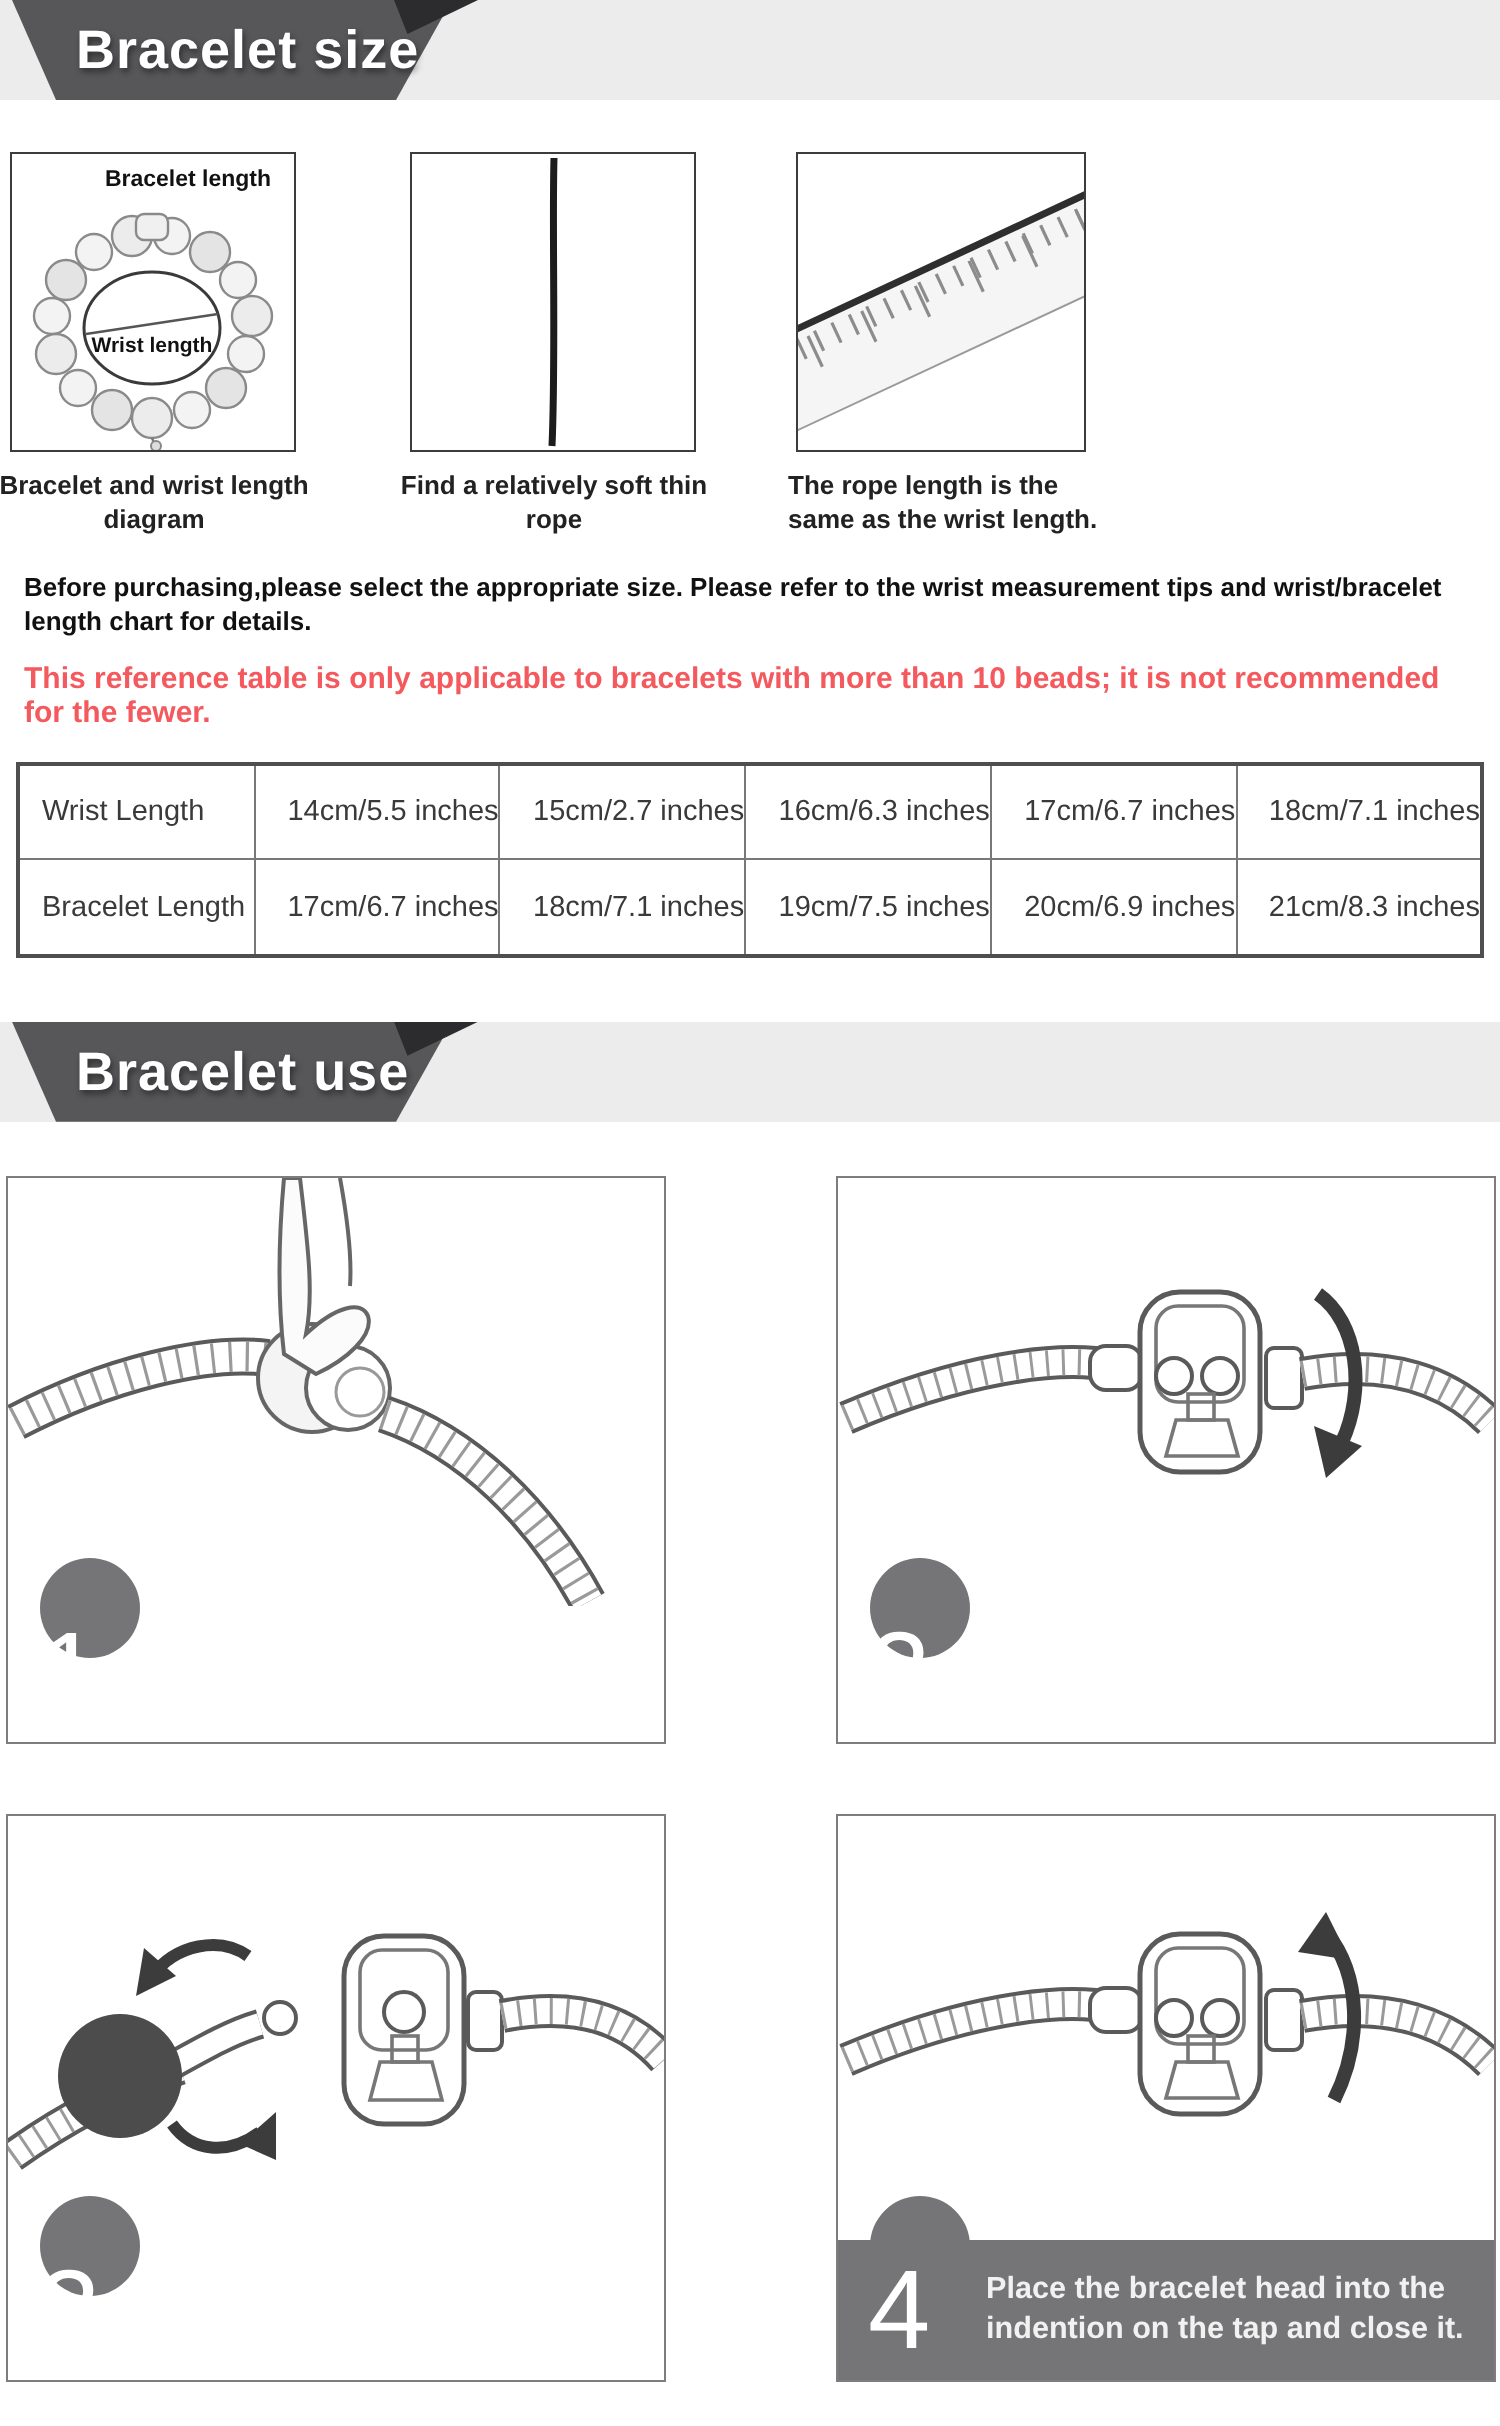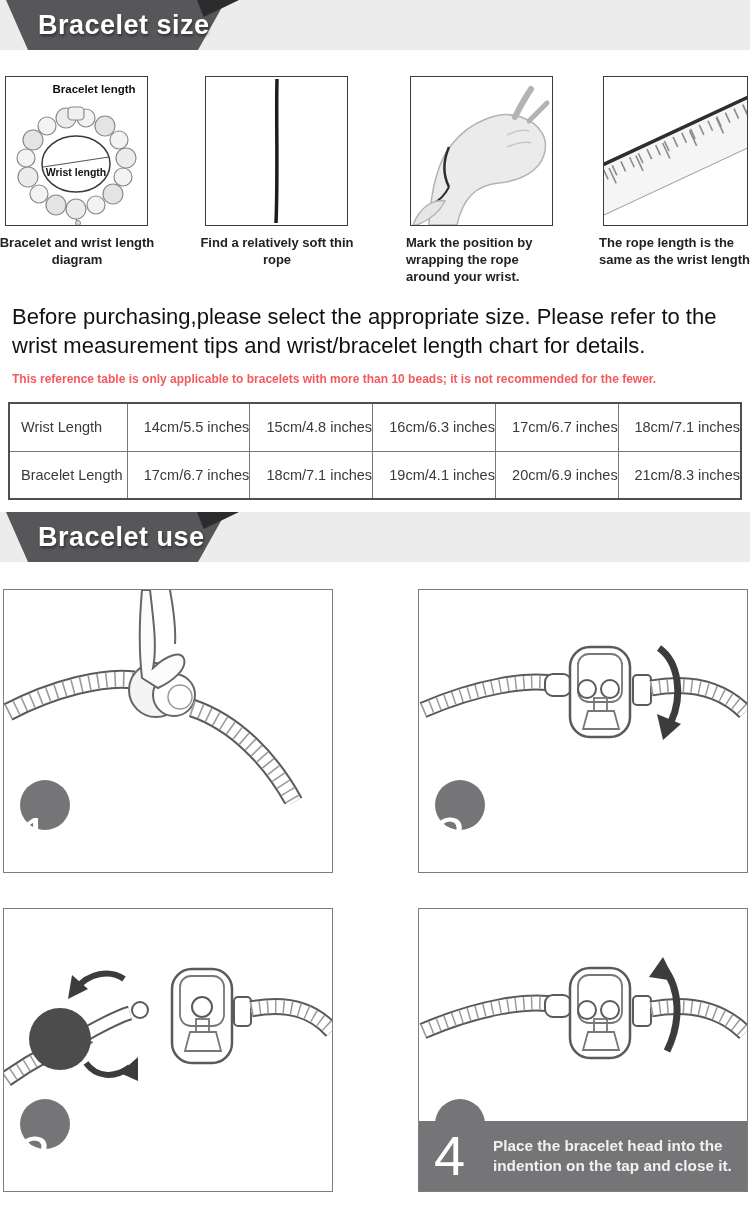--- a/index.html
+++ b/index.html
@@ -22,31 +22,31 @@
   .dcol + .dcol { margin-left:57px; }
   .dcol.c3 { margin-left:62px; }
   .dcol.c4 { margin-left:50px; width:145px; }
   .img-box { width:143px; height:150px; border:1px solid #3c3c3c; background:#fff; overflow:hidden; }
   .dcol.c4 .img-box { width:145px; }
   .dcap { margin-top:9px; font-size:13px; font-weight:700; color:#222; line-height:1.3; }
   .dcap.center { text-align:center; width:160px; margin-left:-8px; }
   .dcap.left { text-align:left; width:156px; margin-left:-4px; }
 
   
-  .intro { margin:16px 12px 0 12px; font-size:22px; font-weight:400; color:#111; line-height:1.35; }
-  .note  { margin:11px 12px 16px 12px; font-size:12px; font-weight:700; color:#f4595e; }
+  .intro { margin:16px 12px 0 12px; font-size:13px; font-weight:700; color:#111; line-height:1.35; }
+  .note  { margin:11px 12px 16px 12px; font-size:15px; font-weight:700; color:#f4595e; }
 
   
   table.size { border-collapse:collapse; margin:15px 8px 0 8px; width:734px; table-layout:fixed;
                border:2px solid #4f4f50; }
   table.size td { border:1px solid #787878; height:48px; font-size:14.5px; color:#3a3a3a;
                   text-align:right; vertical-align:middle; }
   table.size td.rowhead { width:118px; text-align:left; padding-left:11px; }
 
-  .band2 { margin-top:12px; }
+  .band2 { margin-top:32px; }
 
   
   .steps { display:grid; grid-template-columns:330px 330px; justify-content:space-between;
            row-gap:35px; padding:0 2px 0 3px; margin-top:27px; }
   .step { position:relative; width:330px; height:284px; border:1px solid #7d7d7d; background:#fff; overflow:hidden; }
   .step svg.illus { position:absolute; left:0; top:0; }
   .bump { position:absolute; width:50px; height:50px; border-radius:50%; background:#757577; left:16px; bottom:42px; }
   .bar  { position:absolute; left:0; right:0; bottom:0; height:70px; background:#757577; display:flex; align-items:center; }
   .num  { position:absolute; left:15px; bottom:7px; font-size:56px; line-height:1; color:#ffffff; font-weight:400; }
   .bar-text { margin-left:74px; margin-right:8px; font-size:15.3px; font-weight:600; color:#f1f1f1; line-height:1.32; }
@@ -102,35 +102,20 @@
 
     <div class="dcol">
       <div class="img-box">
         <svg width="141" height="148" viewBox="0 0 141 148">
           <path d="M 71 2 C 70 40 72 100 70 146" stroke="#1c1c1c" stroke-width="3.5" fill="none"></path>
         </svg>
       </div>
       <div class="dcap center">Find a relatively soft thin rope</div>
     </div>
 
-    <div class="dcol c3">
-      <div class="img-box">
-        <svg width="141" height="148" viewBox="0 0 141 148">
-          <path d="M 18 148 C 20 110 28 82 42 66 C 58 46 88 32 110 40 C 130 47 138 62 133 78 C 128 95 108 104 88 106 C 66 108 52 120 46 148 Z" fill="#ebebeb" stroke="#b3b3b3" stroke-width="1.5"></path>
-          <path d="M 104 40 C 110 28 116 18 120 12" stroke="#b3b3b3" stroke-width="6" fill="#ebebeb" stroke-linecap="round"></path>
-          <path d="M 118 44 C 126 36 132 30 136 26" stroke="#b3b3b3" stroke-width="5" fill="none" stroke-linecap="round"></path>
-          <path d="M 96 58 C 104 54 112 52 118 54" stroke="#c7c7c7" stroke-width="1.5" fill="none"></path>
-          <path d="M 96 70 C 106 66 114 64 120 66" stroke="#c7c7c7" stroke-width="1.5" fill="none"></path>
-          <path d="M 38 70 C 32 84 32 98 38 110" stroke="#2e2e2e" stroke-width="2.5" fill="none"></path>
-          <path d="M 38 110 C 34 118 28 124 20 128" stroke="#2e2e2e" stroke-width="2" fill="none"></path>
-          <path d="M 2 148 C 8 132 20 122 34 124 C 28 136 16 144 6 148 Z" fill="#e6e6e6" stroke="#b3b3b3" stroke-width="1.5"></path>
-        </svg>
-      </div>
-      <div class="dcap left">Mark the position by wrapping the rope around your wrist.</div>
-    </div>
 
     <div class="dcol c4">
       <div class="img-box">
         <svg width="143" height="148" viewBox="0 0 143 148">
           <g transform="rotate(-25 71 74)">
             <rect x="-60" y="56" width="290" height="46" fill="#f5f5f5" stroke="#9a9a9a" stroke-width="1"></rect>
             <line x1="-60" y1="56" x2="230" y2="56" stroke="#2e2e2e" stroke-width="3.5"></line>
             <line x1="-60" y1="66" x2="230" y2="66" stroke="#8c8c8c" stroke-width="11" stroke-dasharray="1.6 8"></line>
             <line x1="-56" y1="70" x2="230" y2="70" stroke="#8c8c8c" stroke-width="17" stroke-dasharray="1.6 28"></line>
           </g>
@@ -141,30 +126,30 @@
   </div>
 
   <p class="intro">Before purchasing,please select the appropriate size. Please refer to the wrist measurement tips and wrist/bracelet length chart for details.</p>
   <p class="note">This reference table is only applicable to bracelets with more than 10 beads; it is not recommended for the fewer.</p>
 
   <table class="size">
     <tbody>
       <tr>
         <td class="rowhead">Wrist Length</td>
         <td>14cm/5.5 inches</td>
-        <td>15cm/4.8 inches</td>
+        <td>15cm/2.7 inches</td>
         <td>16cm/6.3 inches</td>
         <td>17cm/6.7 inches</td>
         <td>18cm/7.1 inches</td>
       </tr>
       <tr>
         <td class="rowhead">Bracelet Length</td>
         <td>17cm/6.7 inches</td>
         <td>18cm/7.1 inches</td>
-        <td>19cm/4.1 inches</td>
+        <td>19cm/7.5 inches</td>
         <td>20cm/6.9 inches</td>
         <td>21cm/8.3 inches</td>
       </tr>
     </tbody>
   </table>
 
   <div class="band band2">
     <div class="ribbon">
       <div class="main"></div>
       <div class="fold"></div>

